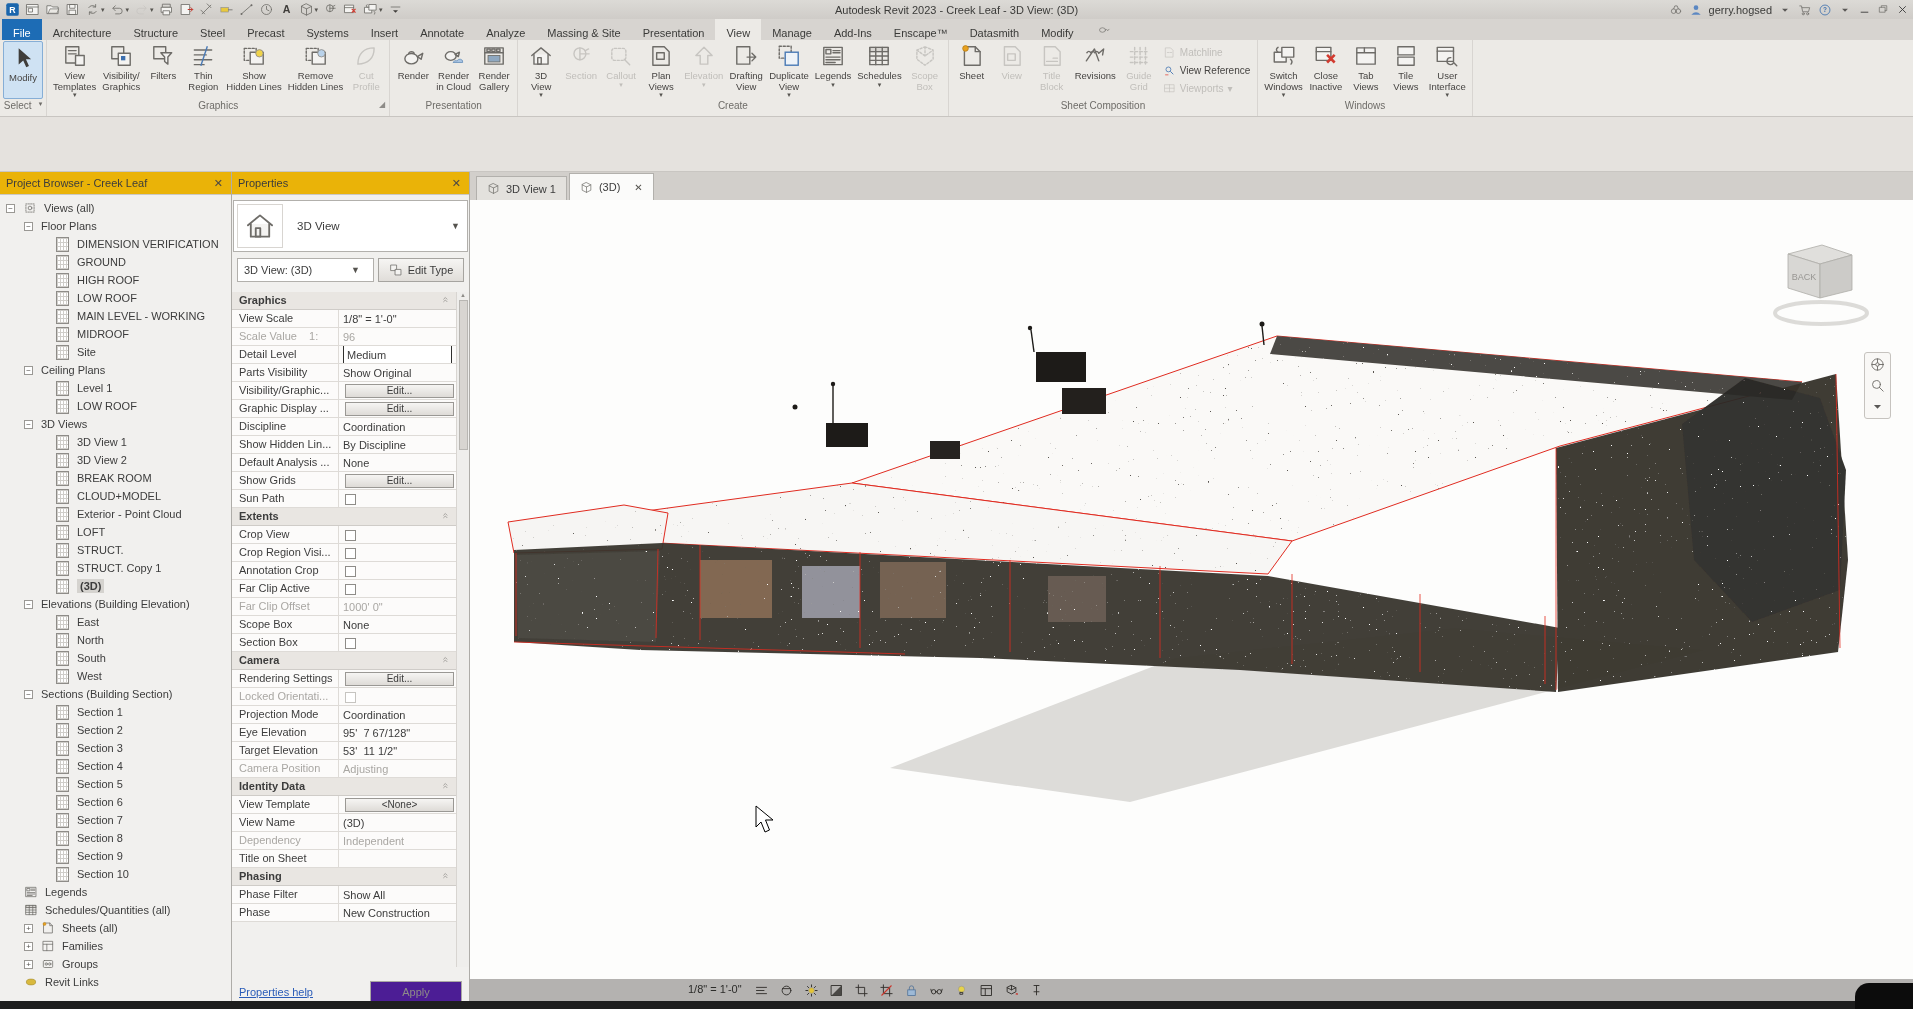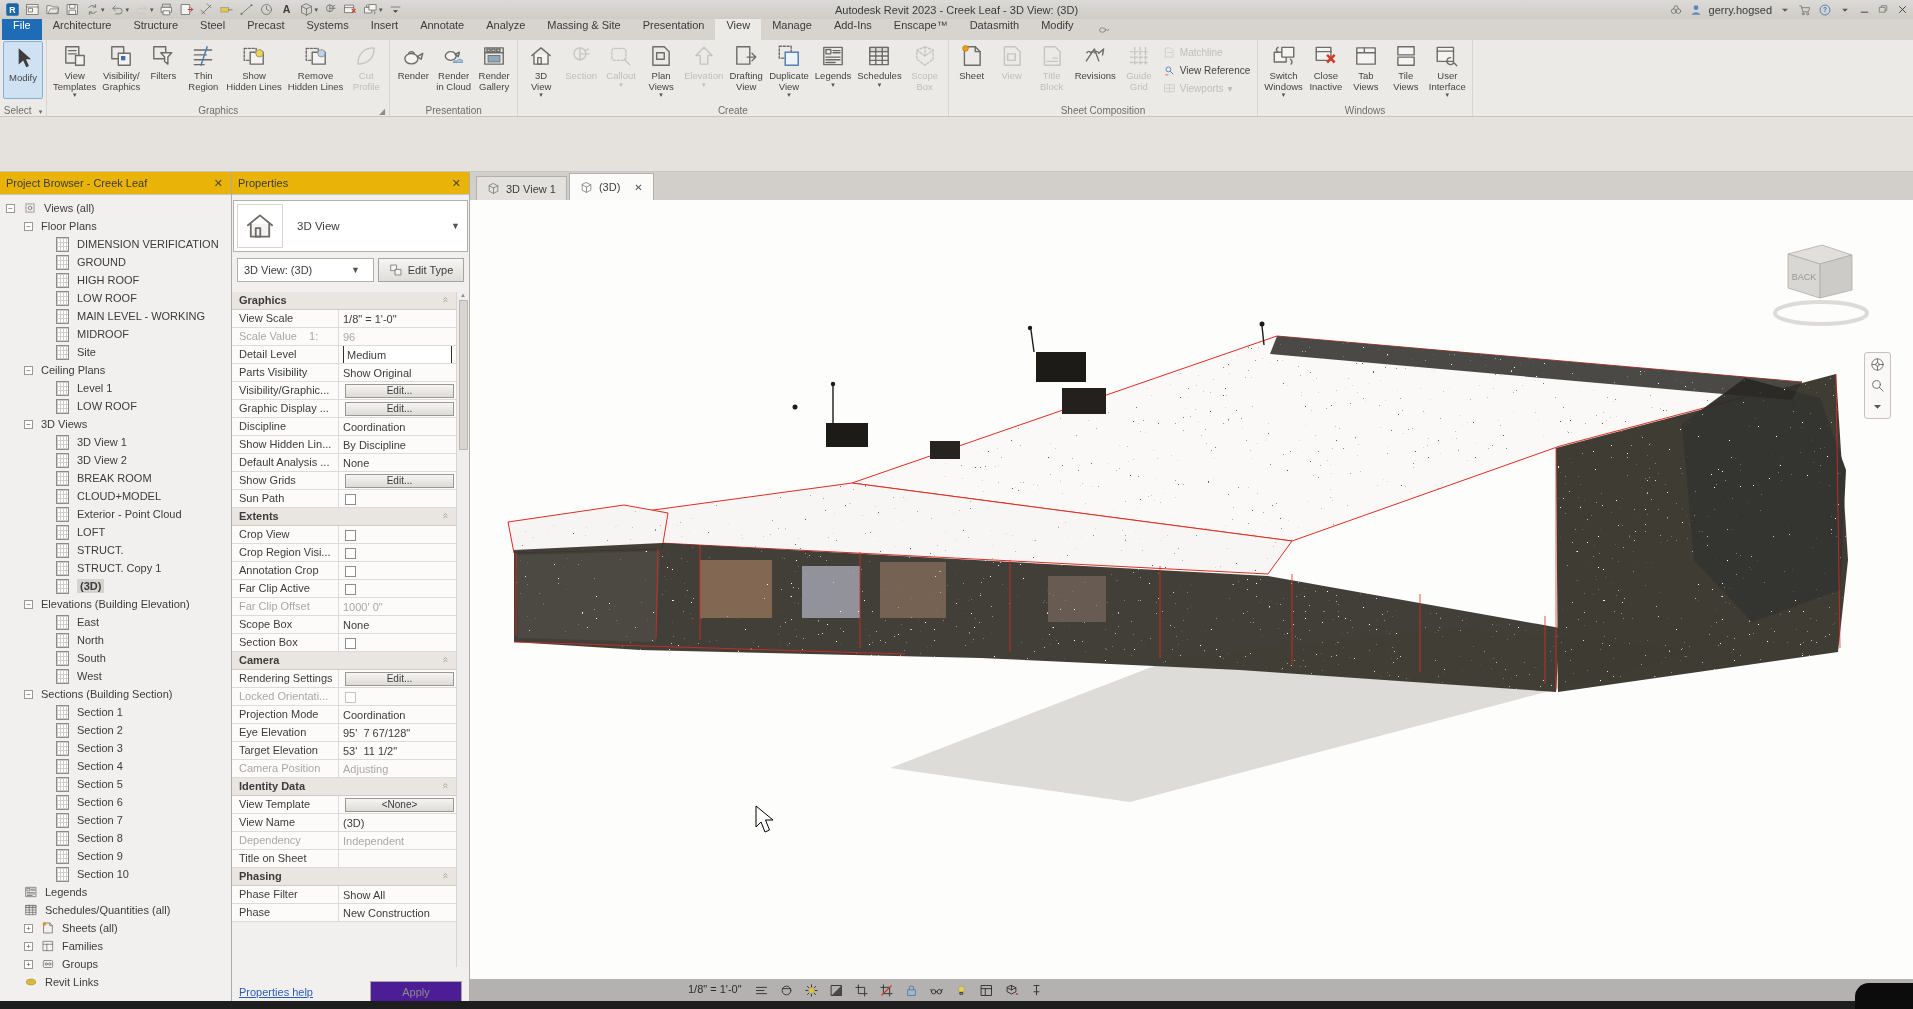--- a/index.html
+++ b/index.html
@@ -16,30 +16,30 @@
 .qbtn{display:flex;align-items:center;height:17px;padding:0 2px}
 .qbtn svg{width:15px;height:15px}
 .qcaret{font-size:7px;color:#55534f;margin-left:1px}
 #title-text{position:absolute;left:50%;transform:translateX(-50%);font-size:11px;color:#3a3a38;white-space:nowrap}
 #tb-right{position:absolute;right:4px;top:0;height:19px;display:flex;align-items:center;gap:6px}
 .tbic svg{width:14px;height:14px}
 #tb-user{font-size:11px;color:#3a3a38}
 .winbtn svg{width:13px;height:13px}
 
 #tabrow{position:absolute;top:19px;left:0;right:0;height:21px;background:#d7d4d0;display:flex;align-items:stretch;padding-left:2px}
-.tab{padding:0 11px 3px;font-size:11px;color:#3a3a38;white-space:nowrap}
+.tab{padding:8px 11px 3px;font-size:11px;color:#3a3a38;white-space:nowrap}
 .tab.file{background:#1d6cb5;color:#fff}
 .tab.active{background:#eceae6}
 .tab.toggle{display:flex;align-items:center;padding:0 8px}
 .tab.toggle svg{width:22px;height:12px}
 
 #ribbon{position:absolute;top:40px;left:0;right:0;height:77px;background:#eceae6;border-bottom:1px solid #c8c5c1;display:flex;z-index:20}
 .panel{display:flex;flex-direction:column;border-right:1px solid #d8d5d1;padding:0 3px}
 .panel-btns{flex:1;display:flex;align-items:flex-start}
-.panel-cap{height:16px;position:relative;display:flex;align-items:flex-end;justify-content:center;gap:7px;font-size:10px;color:#6e6c68;white-space:nowrap}
+.panel-cap{height:16px;position:relative;display:flex;align-items:flex-start;justify-content:center;gap:7px;font-size:10px;color:#6e6c68;white-space:nowrap}
 .cap-caret{font-size:7px;color:#6e6c68}
 .cap-launcher{position:absolute;right:1px;font-size:8px;color:#8e8c88}
 .rbtn{display:flex;flex-direction:column;align-items:center;min-width:40px;padding:3px 3px 0;height:60px}
 .rbtn>svg{width:26px;height:26px}
 .rlab{font-size:9.5px;line-height:10.5px;text-align:center;color:#464442;margin-top:2px;display:flex;flex-direction:column}
 .rlab span{white-space:nowrap}
 .rbtn.disabled .rlab{color:#c0beba}
 .rbtn .bcaret{font-size:7px;color:#55534f;line-height:6px}
 .rbtn.disabled .bcaret{color:#c0beba}
 .rbtn.selected{background:#cfe2f3;border:1px solid #86aed6;border-radius:2px;height:58px;margin-top:1px}

